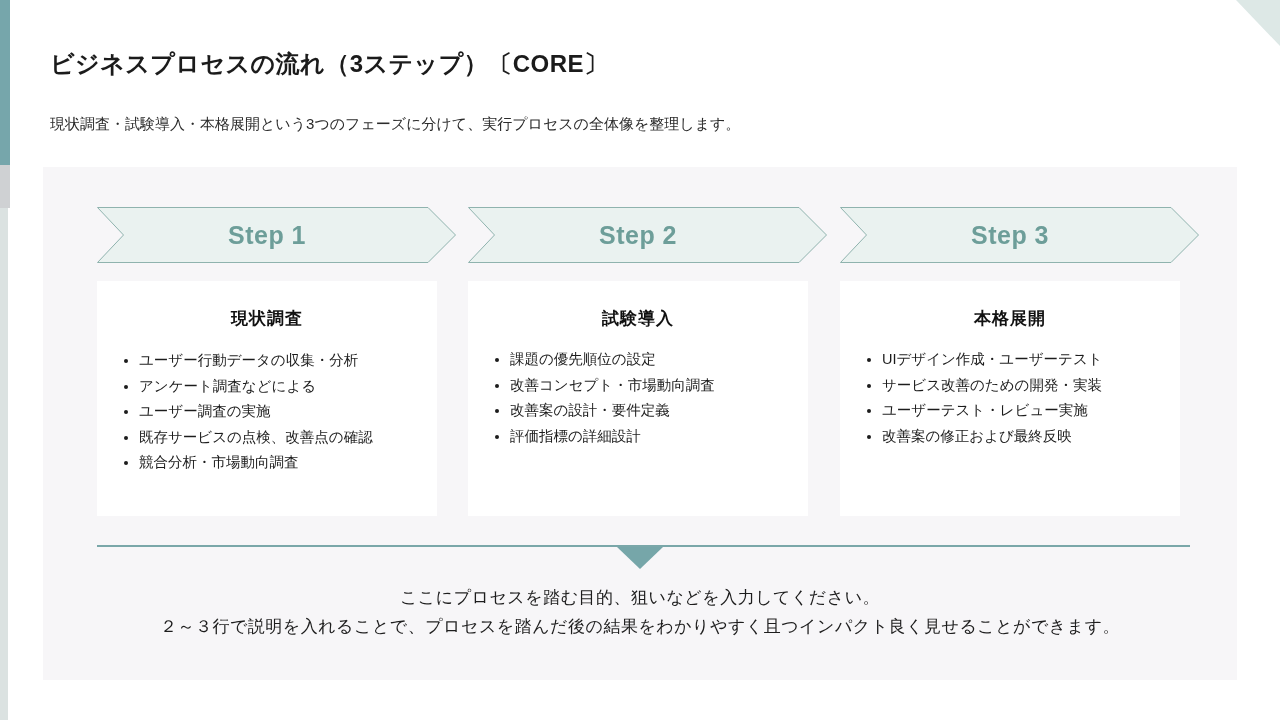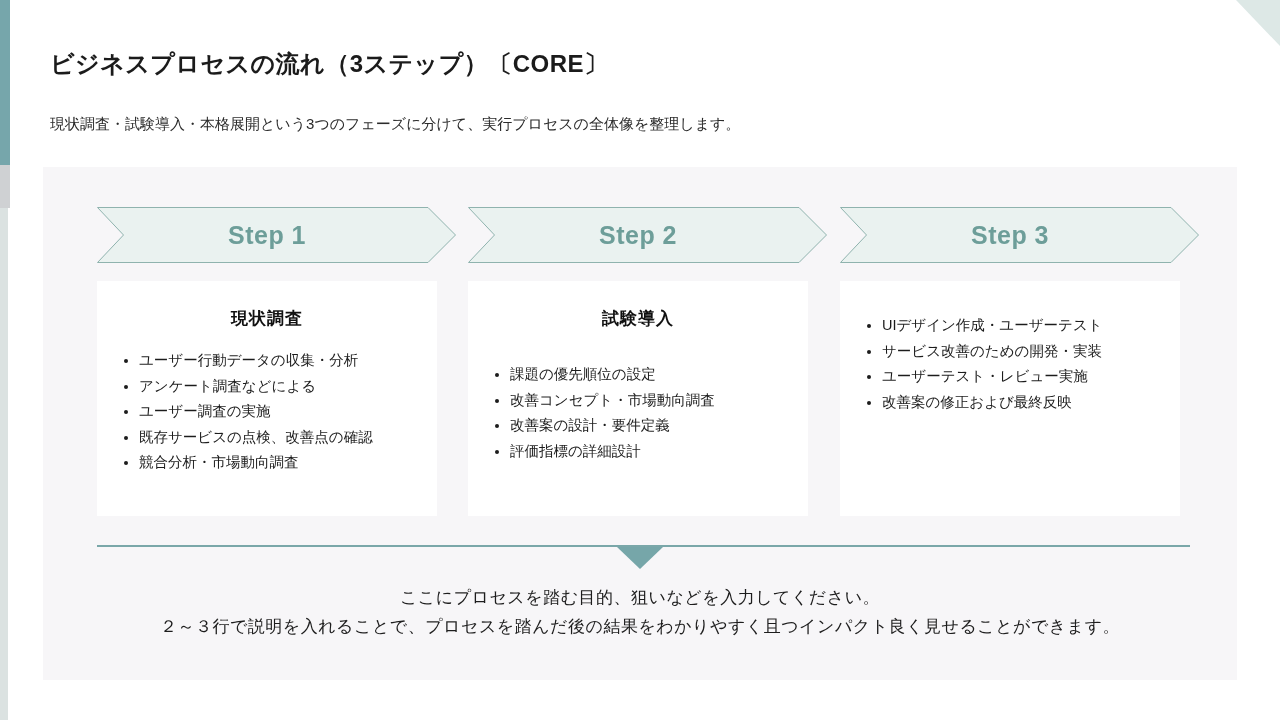--- a/index.html
+++ b/index.html
@@ -58,21 +58,21 @@
   .card-title {
     margin-top: 26px; text-align: center;
     font-size: 17px; font-weight: bold; color: #111111;
     letter-spacing: 1px;
   }
   .bullets {
     margin: 18px 16px 0 42px;
     font-size: 14.5px; line-height: 25.5px; color: #1c1c1c;
     list-style: disc;
   }
-  .col-2 .bullets, .col-3 .bullets { margin-top: 32px; }
+  .col-2 .bullets, .col-3 .bullets { margin-top: 17px; }
   .divider-line {
     position: absolute; left: 54px; top: 378px;
     width: 1093px; height: 2px; background: #7aa7a9;
   }
   .divider-triangle {
     position: absolute; left: 574px; top: 380px;
     width: 46px; height: 22px; background: #76a6a9;
     clip-path: polygon(0 0, 100% 0, 50% 100%);
   }
   .footer-text {
@@ -134,20 +134,21 @@
   </div>
 
   <div class="step-column col-3">
     <div class="chevron">
       <svg width="360" height="56" viewBox="0 0 360 56">
         <path d="M0.5,0.5 L331,0.5 L358.5,28 L331,55.5 L0.5,55.5 L26.5,28 Z" fill="#eaf2f0" stroke="#8fb3ae" stroke-width="1"></path>
       </svg>
       <div class="step-label">Step 3</div>
     </div>
     <div class="step-card">
+      <div class="card-title">本格展開</div>
       <ul class="bullets">
           <li>UIデザイン作成・ユーザーテスト</li>
           <li>サービス改善のための開発・実装</li>
           <li>ユーザーテスト・レビュー実施</li>
           <li>改善案の修正および最終反映</li>
         </ul>
     </div>
   </div>
 
   <div class="divider-line"></div>

